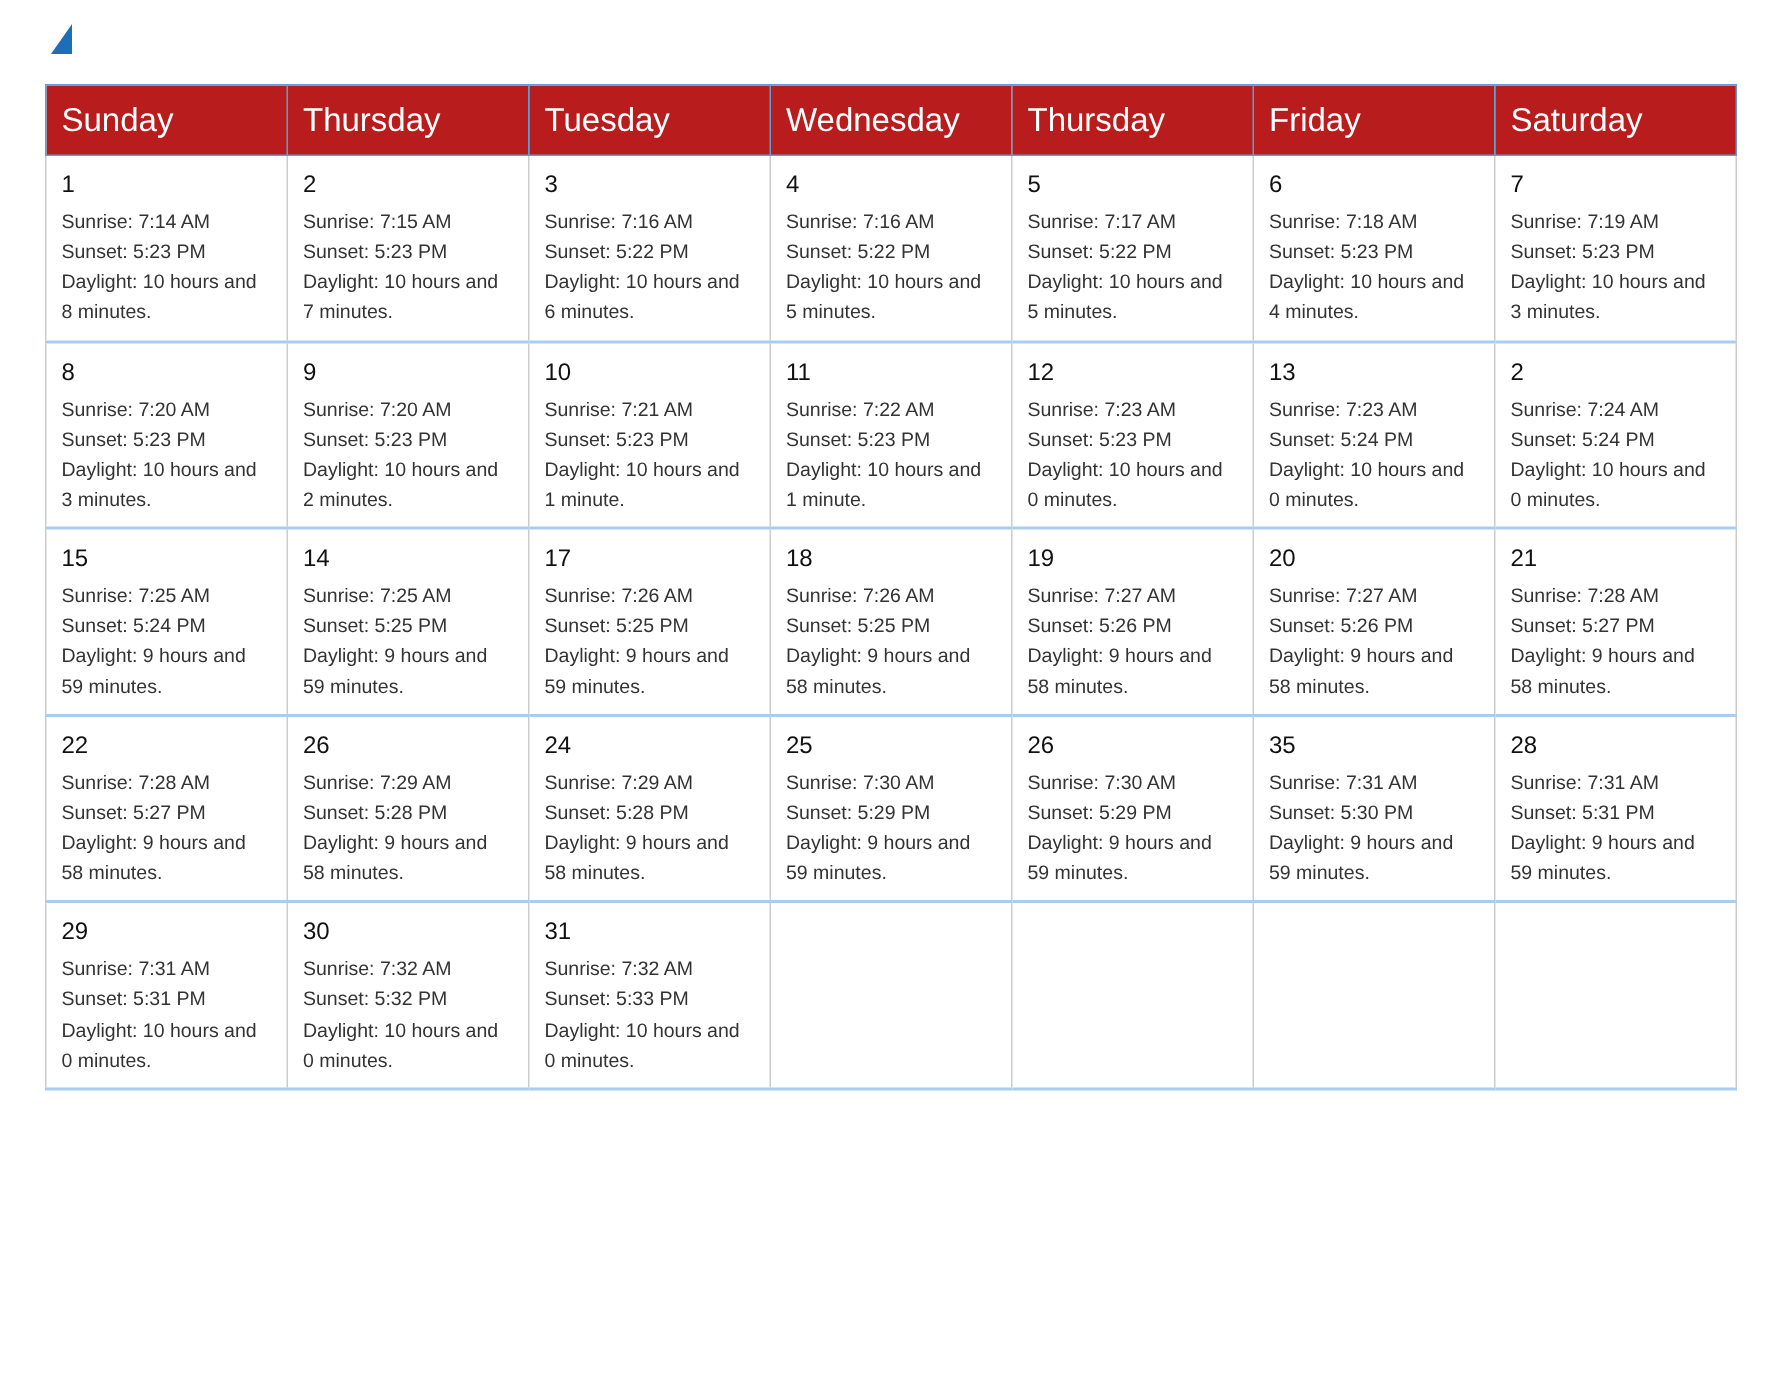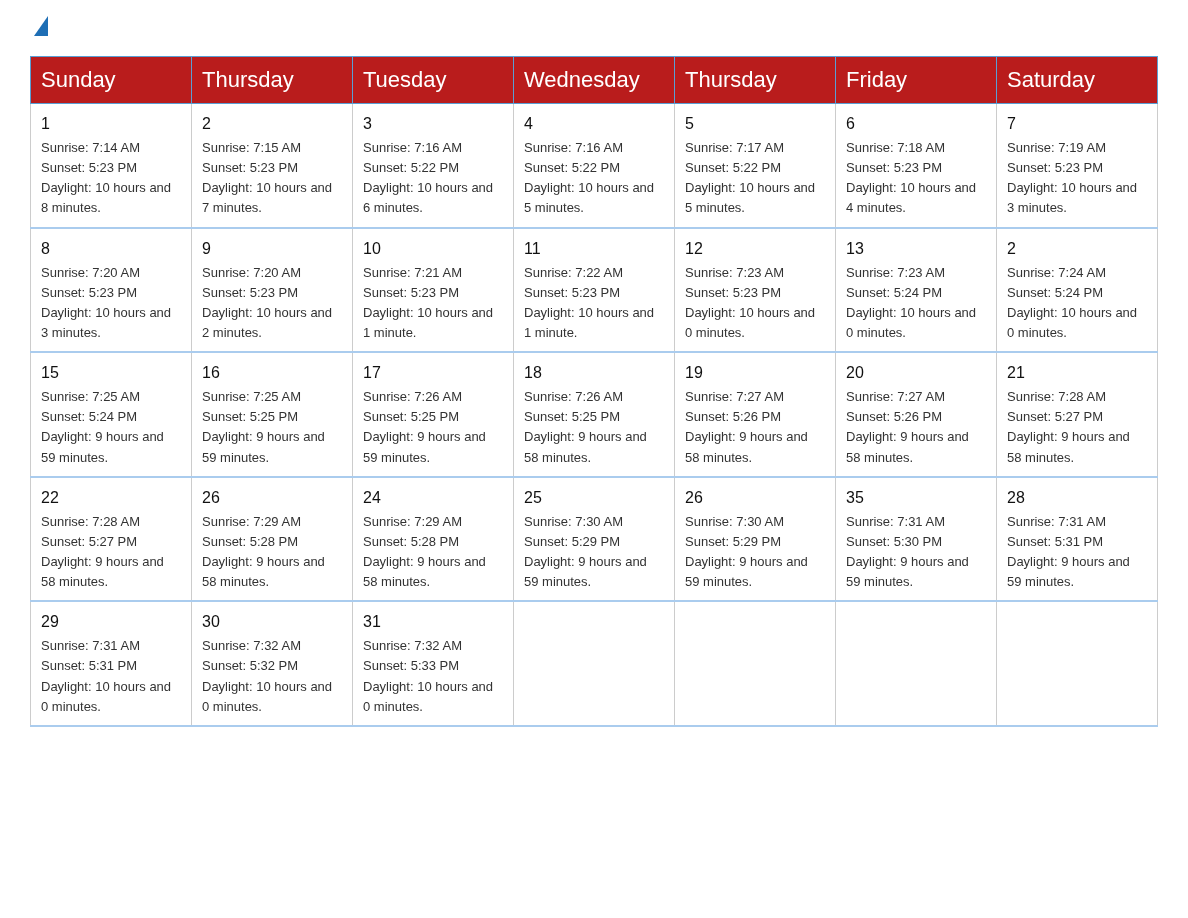--- a/index.html
+++ b/index.html
@@ -191,21 +191,21 @@
           <span class="day-number">2</span>
           <div class="day-info">Sunrise: 7:24 AM<br>Sunset: 5:24 PM<br>Daylight: 10 hours and 0 minutes.</div>
         </td>
       </tr>
       <tr>
         <td>
           <span class="day-number">15</span>
           <div class="day-info">Sunrise: 7:25 AM<br>Sunset: 5:24 PM<br>Daylight: 9 hours and 59 minutes.</div>
         </td>
         <td>
-          <span class="day-number">16</span>
+          <span class="day-number">14</span>
           <div class="day-info">Sunrise: 7:25 AM<br>Sunset: 5:25 PM<br>Daylight: 9 hours and 59 minutes.</div>
         </td>
         <td>
           <span class="day-number">17</span>
           <div class="day-info">Sunrise: 7:26 AM<br>Sunset: 5:25 PM<br>Daylight: 9 hours and 59 minutes.</div>
         </td>
         <td>
           <span class="day-number">18</span>
           <div class="day-info">Sunrise: 7:26 AM<br>Sunset: 5:25 PM<br>Daylight: 9 hours and 58 minutes.</div>
         </td>

